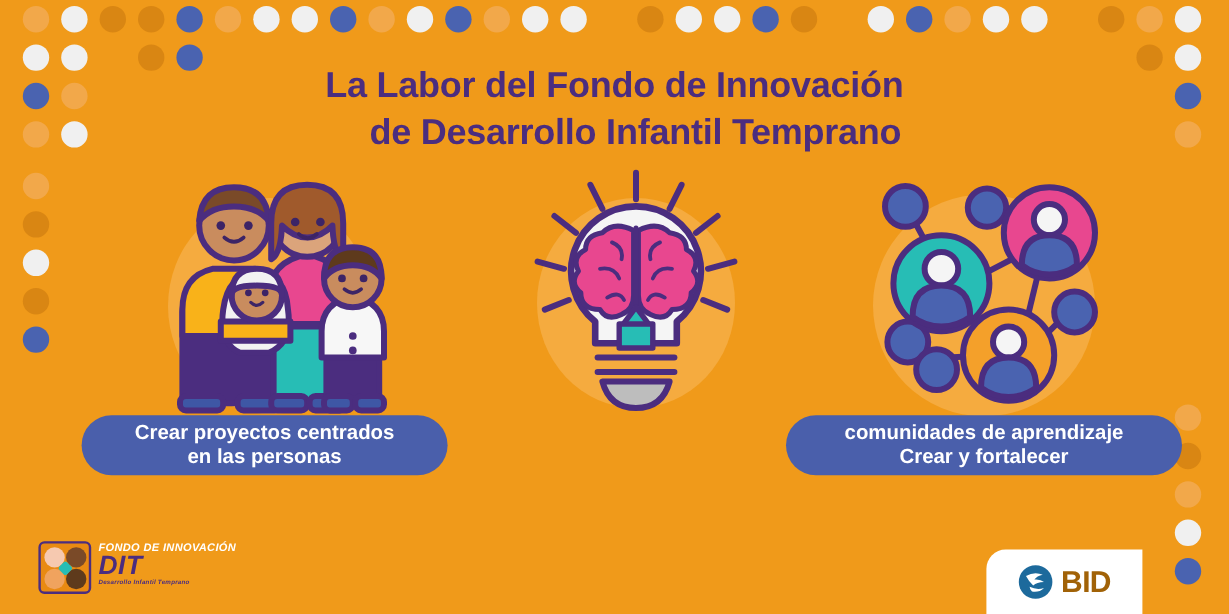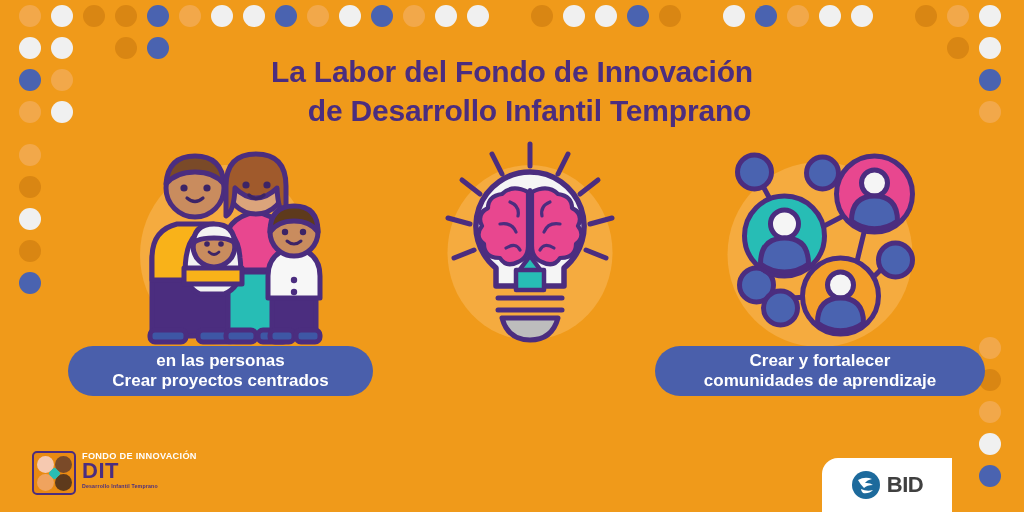--- a/index.html
+++ b/index.html
@@ -49,33 +49,33 @@
     font-size:19px; font-weight:bold; font-style:italic;
   }
 
   
   .ditlogo { position:absolute; left:32px; top:449px; width:175px; height:48px; }
   .ditbox {
     position:absolute; left:0; top:2px; width:44px; height:44px;
     background:#e98a12; border:2px solid #4b2d7f; border-radius:5px;
   }
   .ditface { position:absolute; border-radius:50%; }
-  .dittext { position:absolute; left:50px; top:2px; width:125px; }
+  .dittext { position:absolute; left:50px; top:2px; width:125px;font-style:italic; }
   .dit-top { color:#ffffff; font-size:9.2px; font-weight:bold; letter-spacing:0.3px; }
   .dit-main { color:#4b2d7f; font-size:22px; font-weight:bold; line-height:0.95; letter-spacing:0.5px; }
   .dit-sub { color:#4b2d7f; font-size:5.2px; font-weight:bold; letter-spacing:0.2px; margin-top:1px; }
 
   
   .bidpanel {
     position:absolute; right:0; bottom:0; width:130px; height:54px;
     background:#ffffff; border-top-left-radius:16px;
     display:flex; align-items:center; justify-content:center; gap:6px;
   }
   .bidmark { width:30px; height:30px; }
-  .bidtext { color:#404040; font-size:22px; font-weight:bold; letter-spacing:-0.5px; }
+  .bidtext { color:#a16207; font-size:25px; font-weight:bold; letter-spacing:-0.5px; }
 </style>
 </head>
 <body>
 
 <div id="stage">
 
   <div id="decor-layer">
       <div class="dot" style="left: 19px; top: 5px; height: 22px; width: 22px; background: rgb(242, 168, 74);"></div>
       <div class="dot" style="left: 51px; top: 5px; height: 22px; width: 22px; background: rgb(240, 240, 240);"></div>
       <div class="dot" style="left: 83px; top: 5px; height: 22px; width: 22px; background: rgb(217, 134, 19);"></div>
@@ -260,30 +260,30 @@
       <path d="M162 56 q-23 0 -23 25 a38 38 0 0 0 46 0 q0 -25 -23 -25 Z" fill="#4a63b0" stroke="#4b2d7f" stroke-width="5"></path>
 
       <circle cx="128" cy="156" r="38" fill="#f4a02a" stroke="#4b2d7f" stroke-width="5"></circle>
       <circle cx="128" cy="145" r="13" fill="#f5f5f5" stroke="#4b2d7f" stroke-width="5"></circle>
       <path d="M128 158 q-23 0 -23 25 a38 38 0 0 0 46 0 q0 -25 -23 -25 Z" fill="#4a63b0" stroke="#4b2d7f" stroke-width="5"></path>
     </svg>
   </div>
 
   <div class="pill" style="left:68px; top:346px; width:305px; height:50px;">
     <div>
+      <span>Crear proyectos centrados</span>
       <span>en las personas</span>
-      <span>Crear proyectos centrados</span>
     </div>
   </div>
 
 
   <div class="pill" style="left:655px; top:346px; width:330px; height:50px;">
     <div>
+      <span>comunidades de aprendizaje</span>
       <span>Crear y fortalecer</span>
-      <span>comunidades de aprendizaje</span>
     </div>
   </div>
 
 
   <div class="ditlogo">
     <div class="ditbox">
       <div class="ditface" style="left:3px;  top:3px;  width:17px; height:17px; background:#f6c9b0;"></div>
       <div class="ditface" style="left:21px; top:3px;  width:17px; height:17px; background:#7a4a28;"></div>
       <div class="ditface" style="left:3px;  top:21px; width:17px; height:17px; background:#f0a35e;"></div>
       <div class="ditface" style="left:21px; top:21px; width:17px; height:17px; background:#5e3a1c;"></div>

